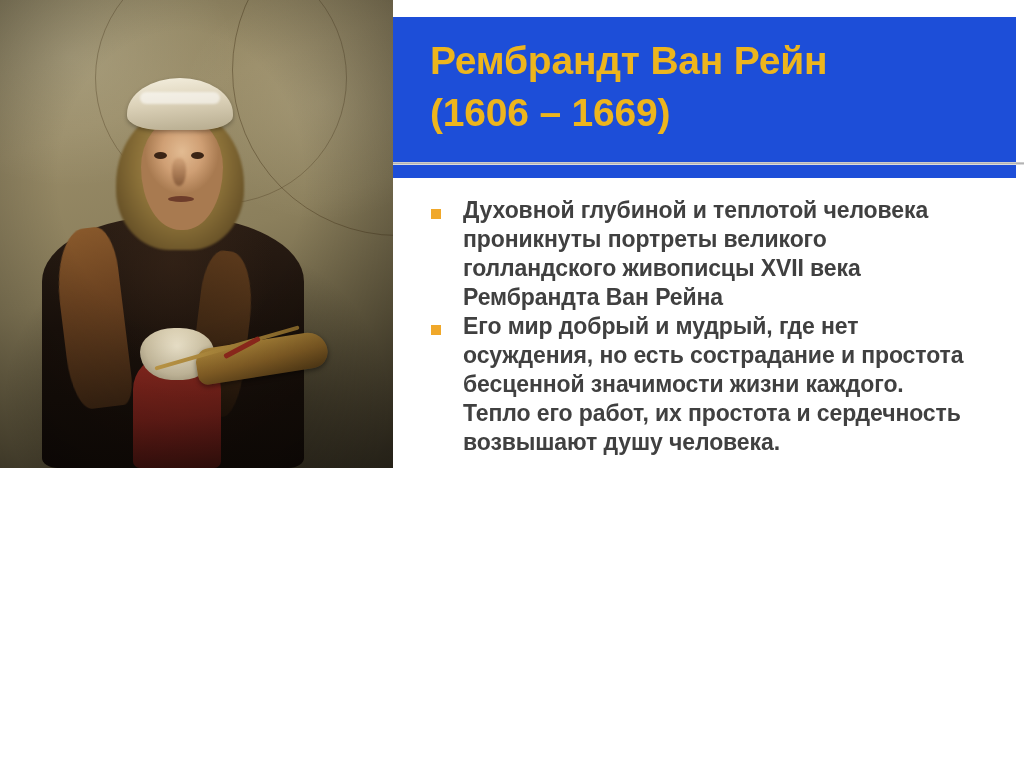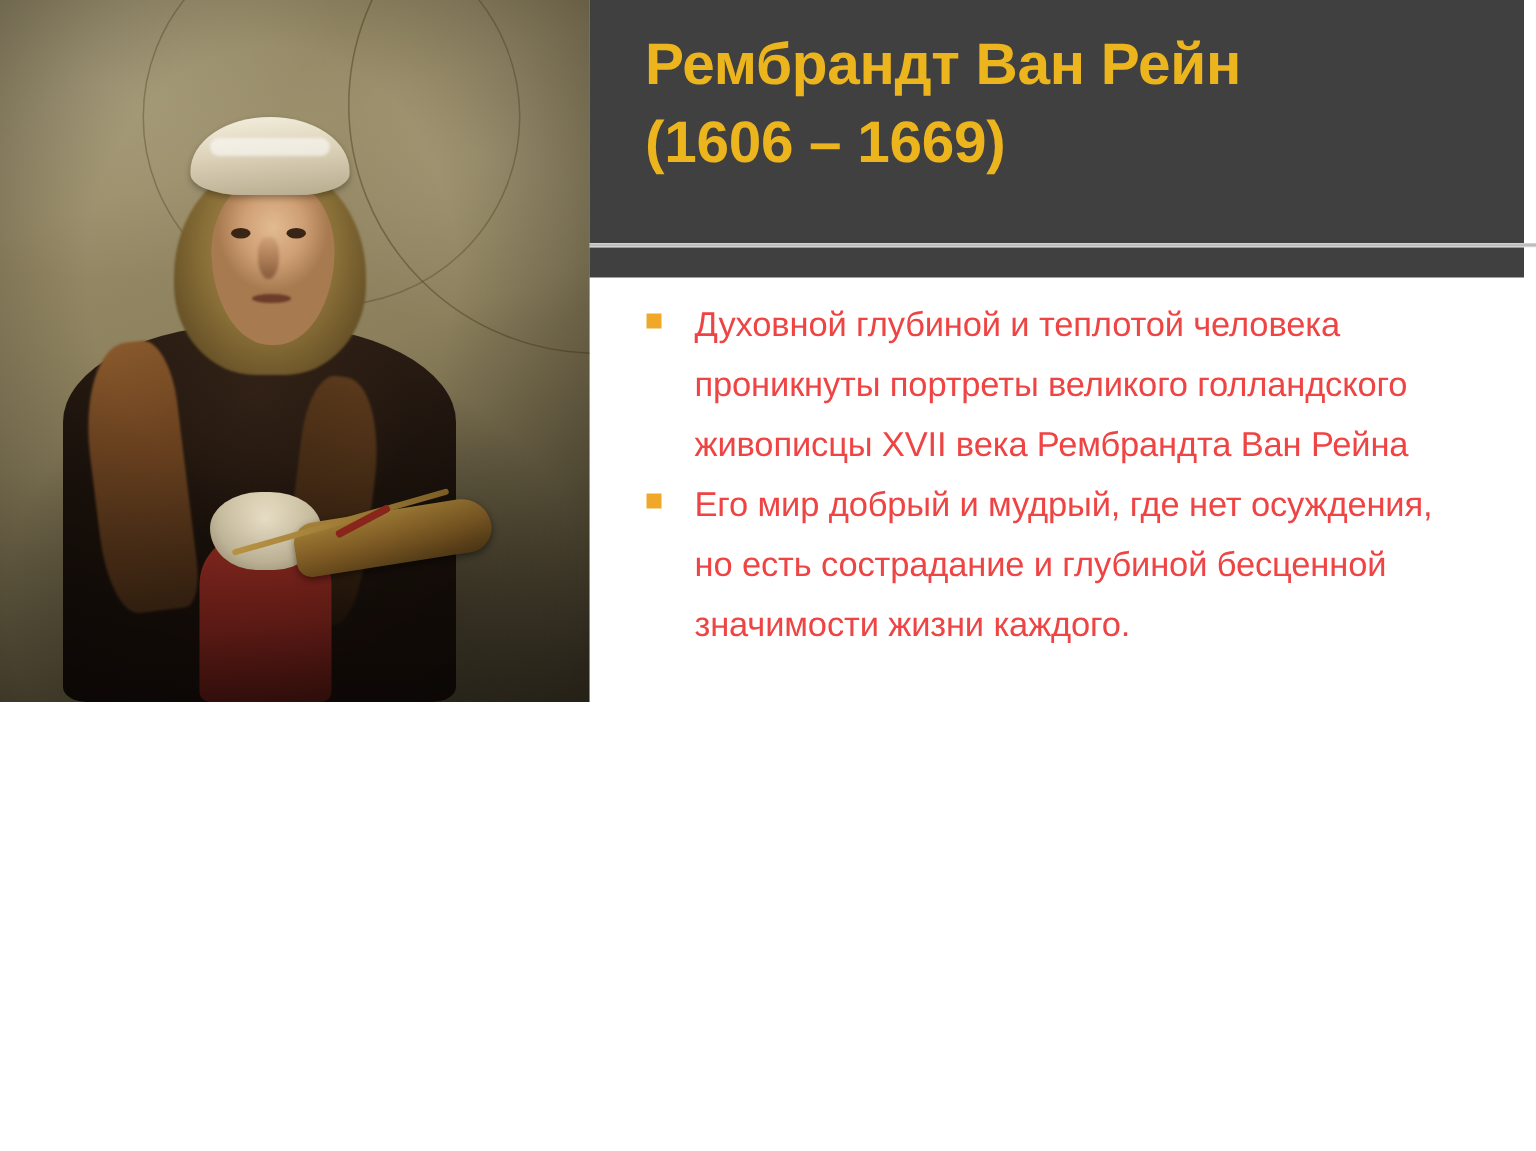--- a/index.html
+++ b/index.html
@@ -185,24 +185,24 @@
     position: absolute;
     inset: 0;
     background: radial-gradient(ellipse 78% 78% at 46% 38%, rgba(0,0,0,0) 40%, rgba(0,0,0,0.42) 100%);
     pointer-events: none;
   }
 
   
   .title-banner {
     position: absolute;
     left: 393px;
-    top: 0;
+    top: 17px;
     width: 623px;
-    height: 185px;
-    background: #404040;
+    height: 161px;
+    background: #1d4ed8;
   }
   .title-text {
     position: absolute;
     left: 37px;
     top: 18px;
     width: 560px;
     color: #edb51d;
     font-size: 39px;
     font-weight: bold;
     line-height: 1.33;
@@ -234,24 +234,24 @@
     position: absolute;
     left: 6px;
     top: 13px;
     width: 10px;
     height: 10px;
     background: #f0a82a;
   }
   .bullet-block p,
   .plain-block p {
     margin: 0;
-    color: #ef4444;
+    color: #404040;
     font-size: 23px;
-    font-weight: normal;
-    line-height: 40px;
+    font-weight: bold;
+    line-height: 29px;
     letter-spacing: -0.1px;
   }
   .plain-block {
     padding-left: 38px;
   }
 </style>
 </head>
 <body>
 
 <div class="slide">
@@ -287,20 +287,23 @@
 
   <div class="body-col">
 
     <div class="bullet-block">
       <span class="bullet-marker"></span>
       <p>Духовной глубиной и теплотой человека проникнуты портреты великого голландского живописцы XVII века Рембрандта Ван Рейна</p>
     </div>
 
     <div class="bullet-block">
       <span class="bullet-marker"></span>
-      <p>Его мир добрый и мудрый, где нет осуждения, но есть сострадание и глубиной бесценной значимости жизни каждого.</p>
+      <p>Его мир добрый и мудрый, где нет осуждения, но есть сострадание и простота бесценной значимости жизни каждого.</p>
     </div>
 
+    <div class="plain-block">
+      <p>Тепло его работ, их простота и сердечность возвышают душу человека.</p>
+    </div>
 
 
   </div>
 
 </div>
 
 </body></html>

